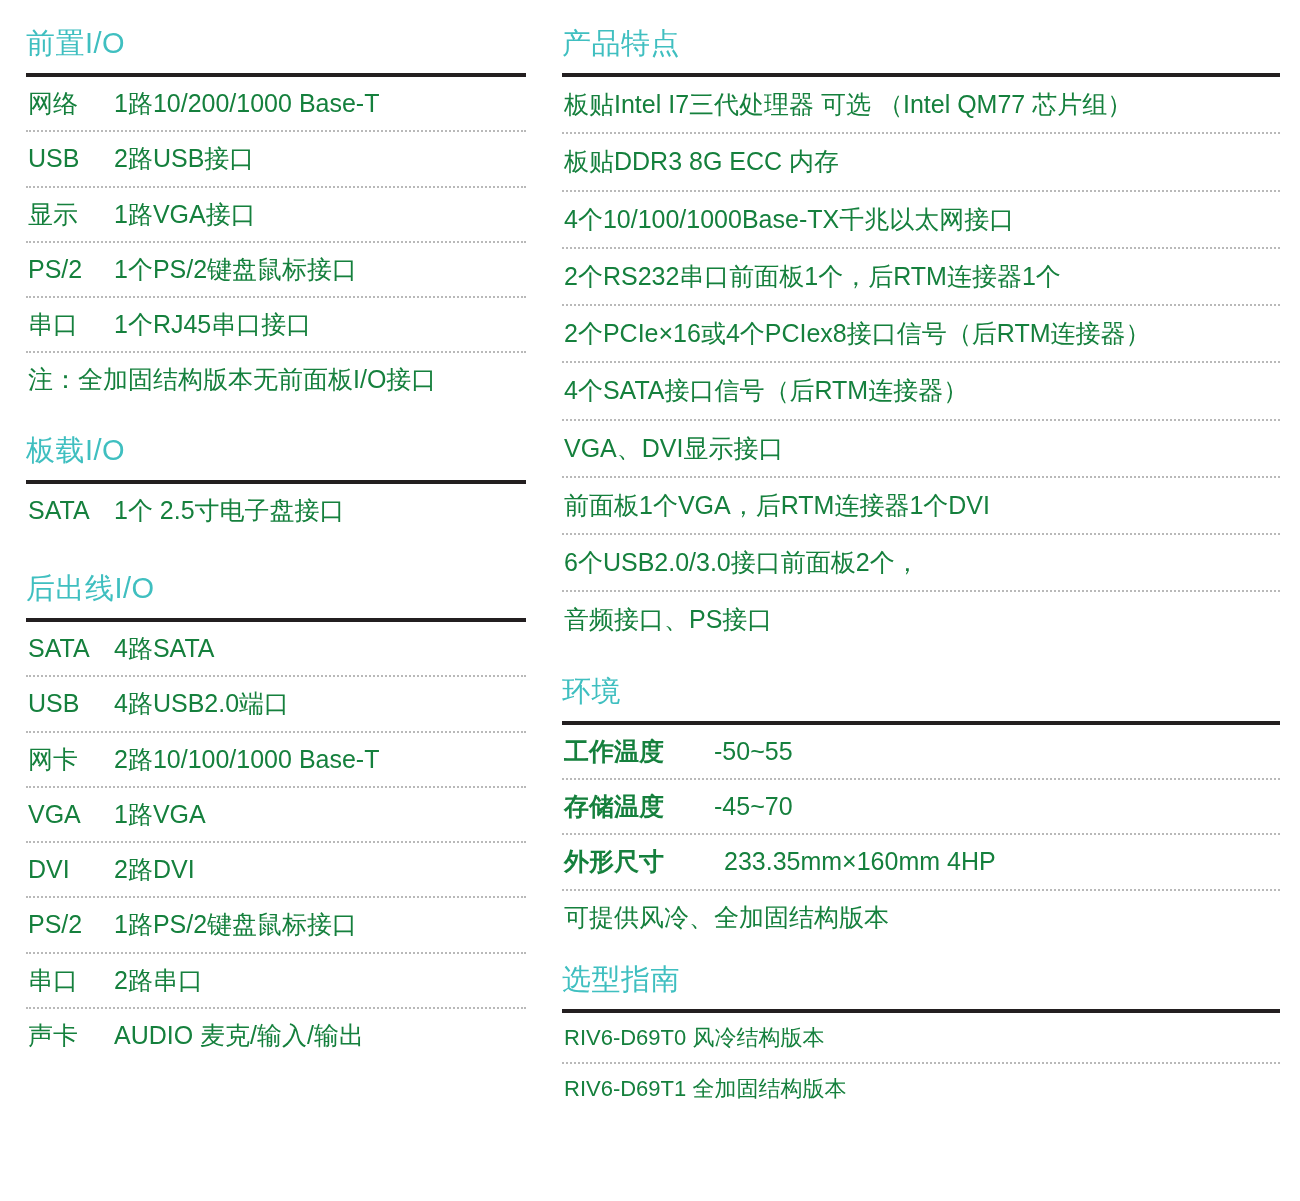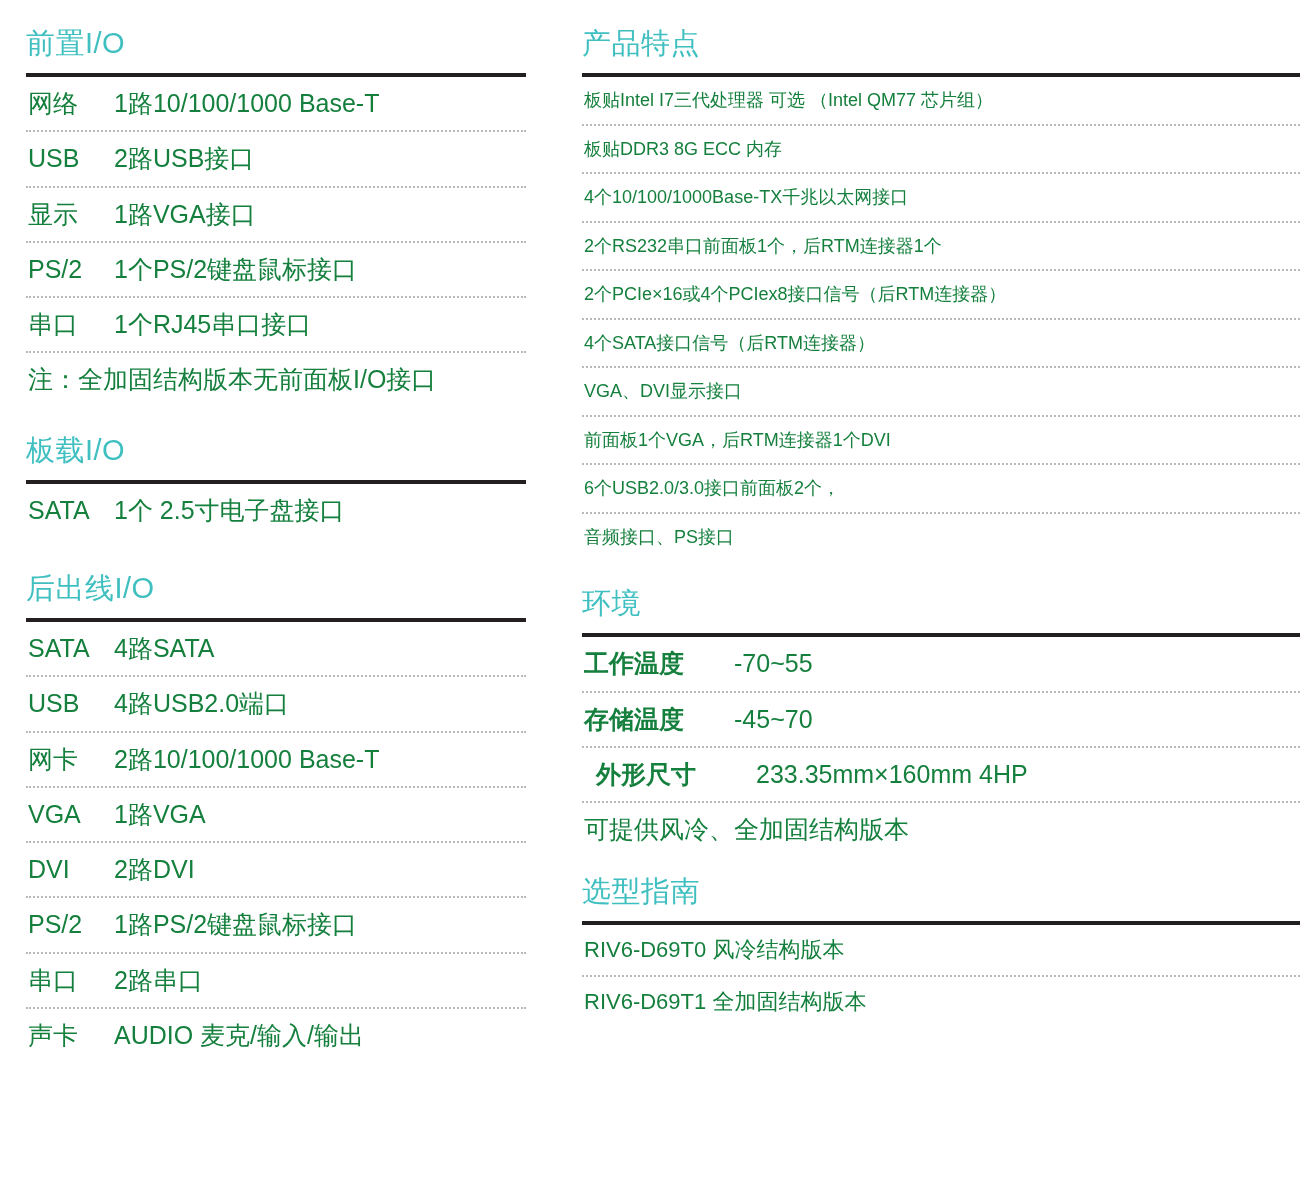--- a/index.html
+++ b/index.html
@@ -14,21 +14,21 @@
     color: #231f20;
     overflow: hidden;
   }
   .page {
     position: relative;
     width: 1300px;
     height: 1201px;
     box-sizing: border-box;
     padding: 24px 14px 0 26px;
     display: flex;
-    gap: 56px;
+    gap: 36px;
   }
   .col {
     flex: 0 0 auto;
   }
   .col-left {
     width: 500px;
   }
   .col-right {
     width: 718px;
   }
@@ -80,40 +80,40 @@
     min-width: 0;
   }
 
   
   .gap-lg { height: 26px; }
   .gap-md { height: 18px; }
   .gap-sm { height: 10px; }
 
   .feature-row {
     padding: 12px 2px 12px 2px;
-    font-size: 18px;
+    font-size: 25px;
   }
   .env-row .k { min-width: 150px; font-weight: bold; }
-  .env-row.wide .k { min-width: 160px; margin-left: 12px; }
+  .env-row.wide .k { min-width: 160px; }
   .guide-row { font-size: 22px; }
 </style>
 </head>
 <body>
 
 <div class="page">
 
   <div class="col col-left">
 
     <div class="section">
       <h2 class="section-title">前置I/O</h2>
       <div class="section-rule"></div>
       <div class="rows">
         <div class="row">
           <span class="k">网络</span>
-          <span class="v">1路10/100/1000 Base-T</span>
+          <span class="v">1路10/200/1000 Base-T</span>
         </div>
         <div class="row">
           <span class="k">USB</span>
           <span class="v">2路USB接口</span>
         </div>
         <div class="row">
           <span class="k">显示</span>
           <span class="v">1路VGA接口</span>
         </div>
         <div class="row">
@@ -226,21 +226,21 @@
     </div>
 
     <div class="gap-md"></div>
 
     <div class="section">
       <h2 class="section-title">环境</h2>
       <div class="section-rule"></div>
       <div class="rows">
         <div class="row env-row">
           <span class="k">工作温度</span>
-          <span class="v">-70~55</span>
+          <span class="v">-50~55</span>
         </div>
         <div class="row env-row">
           <span class="k">存储温度</span>
           <span class="v">-45~70</span>
         </div>
         <div class="row env-row wide">
           <span class="k">外形尺寸</span>
           <span class="v">233.35mm×160mm   4HP</span>
         </div>
         <div class="row single">

